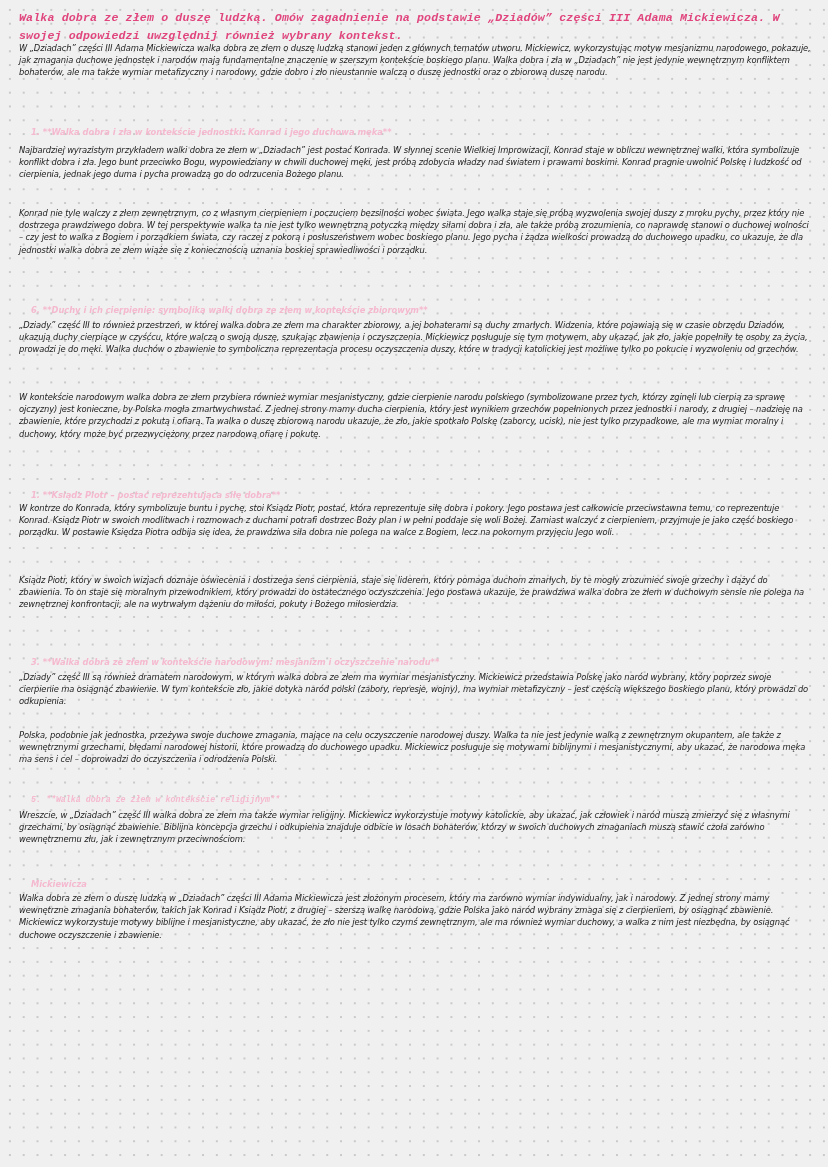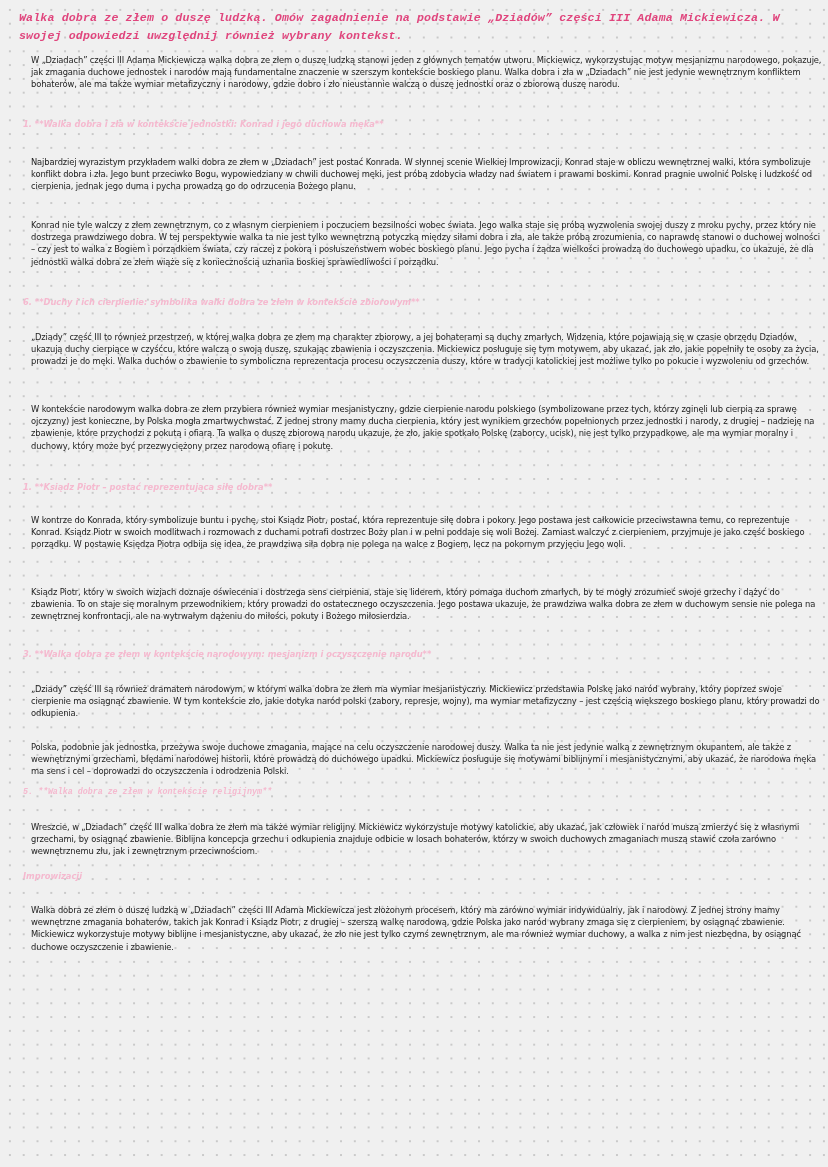--- a/index.html
+++ b/index.html
@@ -37,36 +37,37 @@
     line-height: 18px;
     color: #e0457d;
     letter-spacing: 0.15px;
     margin: 0;
   }
   .para {
     position: absolute;
     left: 19px;
     width: 792px;
     font-family: "DejaVu Sans", sans-serif;
+    font-style: italic;
     font-size: 8.35px;
     line-height: 12.2px;
     color: #222222;
     letter-spacing: -0.12px;
-    margin: 12px;
+    margin: 0;
   }
   .heading {
     position: absolute;
     left: 19px;
     width: 790px;
     font-family: "DejaVu Sans", sans-serif;
     font-style: italic;
     font-size: 8.3px;
     line-height: 12px;
     color: #f5b9cf;
-    margin: 4px;
+    margin: 12px;
     white-space: nowrap;
   }
 </style>
 </head>
 <body>
 
 <div class="page">
 
   <h1 class="title">Walka dobra ze złem o duszę ludzką. Omów zagadnienie na podstawie „Dziadów” części III Adama Mickiewicza. W swojej odpowiedzi uwzględnij również wybrany kontekst.</h1>
 
@@ -95,17 +96,17 @@
     <p class="para" style="top:671px;">„Dziady” część III są również dramatem narodowym, w którym walka dobra ze złem ma wymiar mesjanistyczny. Mickiewicz przedstawia Polskę jako naród wybrany, który poprzez swoje cierpienie ma osiągnąć zbawienie. W tym kontekście zło, jakie dotyka naród polski (zabory, represje, wojny), ma wymiar metafizyczny – jest częścią większego boskiego planu, który prowadzi do odkupienia.</p>
     <p class="para" style="top:729px;">Polska, podobnie jak jednostka, przeżywa swoje duchowe zmagania, mające na celu oczyszczenie narodowej duszy. Walka ta nie jest jedynie walką z zewnętrznym okupantem, ale także z wewnętrznymi grzechami, błędami narodowej historii, które prowadzą do duchowego upadku. Mickiewicz posługuje się motywami biblijnymi i mesjanistycznymi, aby ukazać, że narodowa męka ma sens i cel – doprowadzi do oczyszczenia i odrodzenia Polski.</p>
   </div>
 
   <div>
     <h2 class="heading" style="top:782px;font-family:Liberation Mono, monospace;">5. **Walka dobra ze złem w kontekście religijnym**</h2>
     <p class="para" style="top:809px;">Wreszcie, w „Dziadach” część III walka dobra ze złem ma także wymiar religijny. Mickiewicz wykorzystuje motywy katolickie, aby ukazać, jak człowiek i naród muszą zmierzyć się z własnymi grzechami, by osiągnąć zbawienie. Biblijna koncepcja grzechu i odkupienia znajduje odbicie w losach bohaterów, którzy w swoich duchowych zmaganiach muszą stawić czoła zarówno wewnętrznemu złu, jak i zewnętrznym przeciwnościom.</p>
   </div>
 
   <div>
-    <h2 class="heading" style="top:866px;">Improwizacji</h2>
+    <h2 class="heading" style="top:866px;">Mickiewicza</h2>
     <p class="para" style="top:892px;">Walka dobra ze złem o duszę ludzką w „Dziadach” części III Adama Mickiewicza jest złożonym procesem, który ma zarówno wymiar indywidualny, jak i narodowy. Z jednej strony mamy wewnętrzne zmagania bohaterów, takich jak Konrad i Ksiądz Piotr, z drugiej – szerszą walkę narodową, gdzie Polska jako naród wybrany zmaga się z cierpieniem, by osiągnąć zbawienie. Mickiewicz wykorzystuje motywy biblijne i mesjanistyczne, aby ukazać, że zło nie jest tylko czymś zewnętrznym, ale ma również wymiar duchowy, a walka z nim jest niezbędna, by osiągnąć duchowe oczyszczenie i zbawienie.</p>
   </div>
 
 </div>
 
 </body></html>

